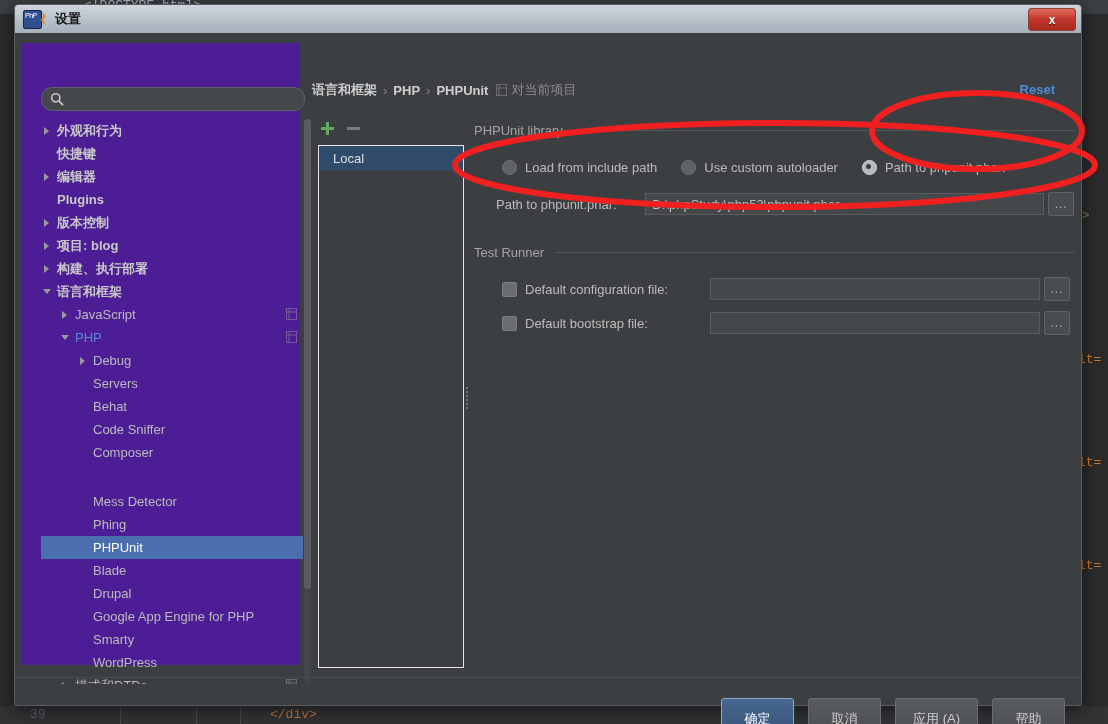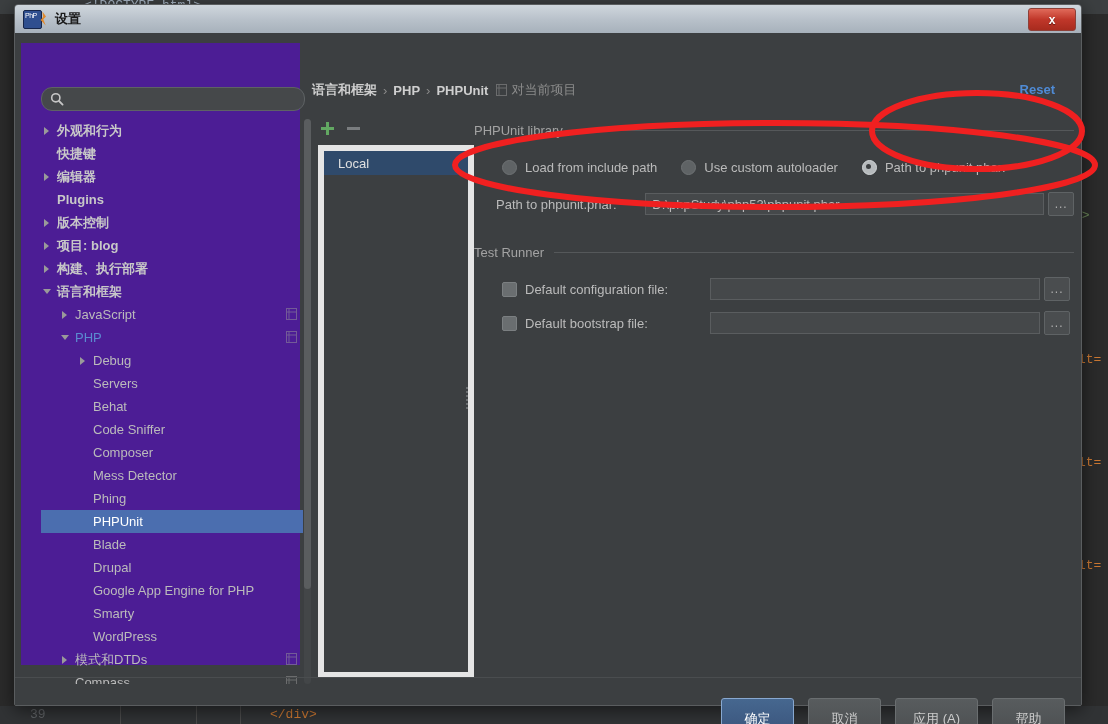--- a/index.html
+++ b/index.html
@@ -180,21 +180,21 @@
   }
   .tb-plus::before { left: 6px; top: 1px; width: 3px; height: 13px; }
   .tb-plus::after  { left: 1px; top: 6px; width: 13px; height: 3px; }
   .tb-minus::after {
     content: ""; position: absolute; left: 1px; top: 6px;
     width: 13px; height: 3px; background: #7a7d7f;
   }
   .list-panel {
     position: absolute; left: 303px; top: 112px;
     width: 144px; height: 521px;
-    background: #3c3f41; border: 6px solid #e5e5e5;
+    background: #3c3f41; border: 1px solid #e5e5e5;
   }
   .list-item {
     height: 24px; display: flex; align-items: center;
     padding-left: 14px; font-size: 13px; color: #bbbbbb;
   }
   .list-item.selected { background: #2f4a6b; color: #e0e0e0; }
 
   .splitter {
     position: absolute; left: 450px; top: 352px;
     width: 5px; height: 28px;
@@ -383,21 +383,21 @@
               <span class="tree-label">Behat</span>
             </div>
             <div class="tree-row" style="padding-left: 36px;">
               <span class="twisty"></span>
               <span class="tree-label">Code Sniffer</span>
             </div>
             <div class="tree-row" style="padding-left: 36px;">
               <span class="twisty"></span>
               <span class="tree-label">Composer</span>
             </div>
-            <div class="tree-row" style="padding-left: 36px;">
+            <div class="tree-row" style="padding-left: 36px; margin-top: 26px;">
               <span class="twisty"></span>
               <span class="tree-label">Mess Detector</span>
             </div>
             <div class="tree-row" style="padding-left: 36px;">
               <span class="twisty"></span>
               <span class="tree-label">Phing</span>
             </div>
             <div class="tree-row selected" style="padding-left: 56px;">
               <span class="twisty"></span>
               <span class="tree-label">PHPUnit</span>

